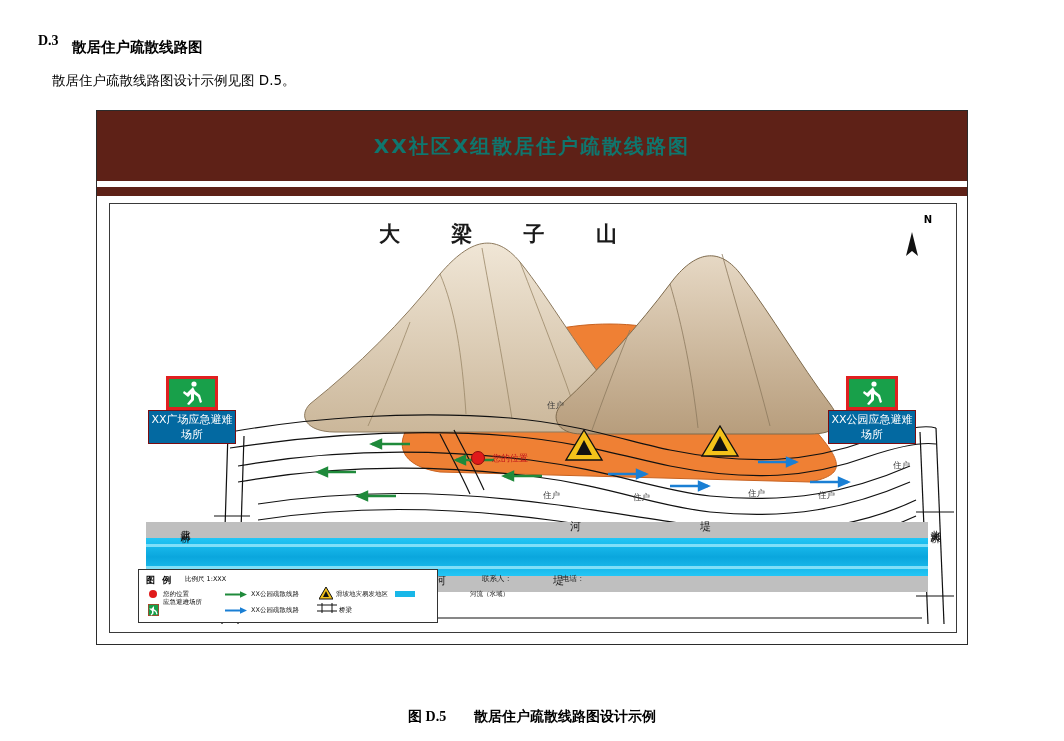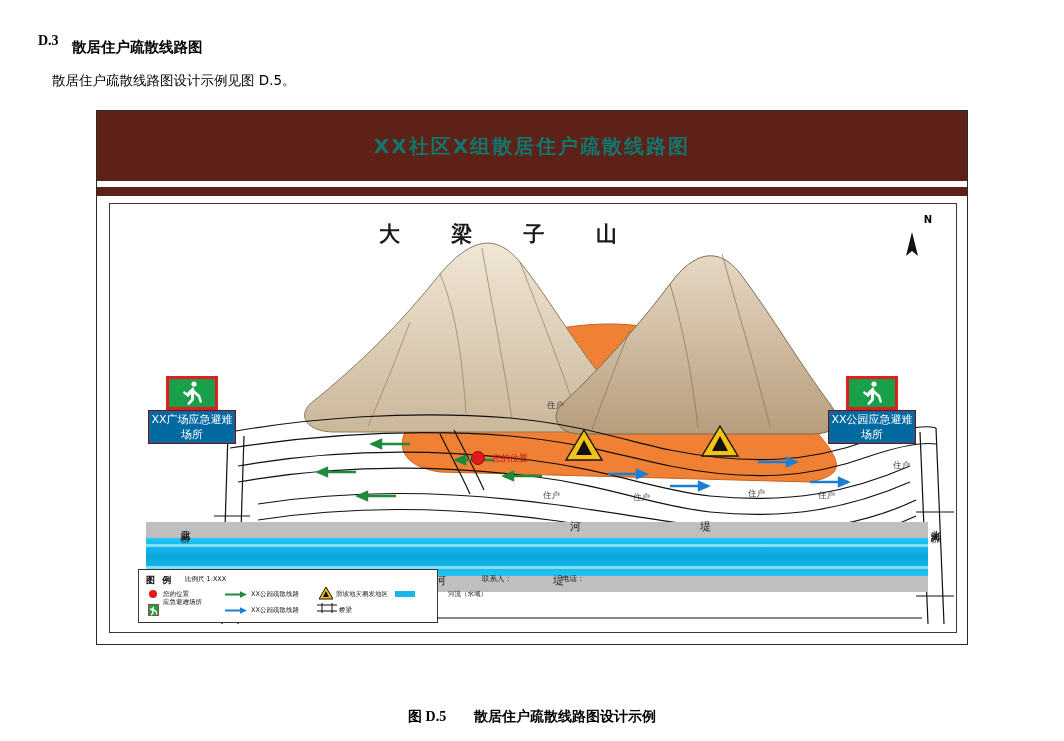--- a/index.html
+++ b/index.html
@@ -423,21 +423,21 @@
 
         <svg style="position:absolute;left:180px;top:17px;" width="14" height="13" viewBox="0 0 14 13">
             <path d="M7 0 L14 12 L0 12 Z" fill="#f3c21a" stroke="#111" stroke-width="1"></path>
             <path d="M7 4 L10 10 L4 10 Z" fill="#111"></path>
           </svg>
         <div class="legend-item" style="left:197px; top:20px;">滑坡地灾易发地区</div>
 
         <svg style="position:absolute;left:256px;top:21px;" width="20" height="6" viewBox="0 0 20 6">
             <rect x="0" y="0" width="20" height="6" fill="#18b7e8"></rect>
           </svg>
-        <div class="legend-item" style="left:274px; top:20px;padding-left:35px;">河流（水域）</div>
+        <div class="legend-item" style="left:296px; top:20px;padding-left:35px;">河流（水域）</div>
 
         <svg style="position:absolute;left:9px;top:34px;" width="11" height="12" viewBox="0 0 11 12">
             <rect x="0" y="0" width="11" height="12" fill="#18a04a" stroke="#e02020" stroke-width="1.2"></rect>
             <path d="M6 2 L3 5 L2 4 L1.5 5 L4 7 L4 9 L2.5 11 L3.5 11.6 L5.5 9.5 L5.5 6.5 L7.5 8 L8.5 10.5 L9.5 10 L8.5 7 L6 5.2 Z" fill="#fff"></path>
           </svg>
         <div class="legend-item" style="left:24px; top:28px;">应急避难场所</div>
 
         <svg style="position:absolute;left:86px;top:37px;" width="22" height="7" viewBox="0 0 22 7">
             <path d="M0 3.5 L16 3.5" stroke="#1a7fd4" stroke-width="2"></path>
             <path d="M22 3.5 l -7 -3.2 l 0 6.4 z" fill="#1a7fd4"></path>

